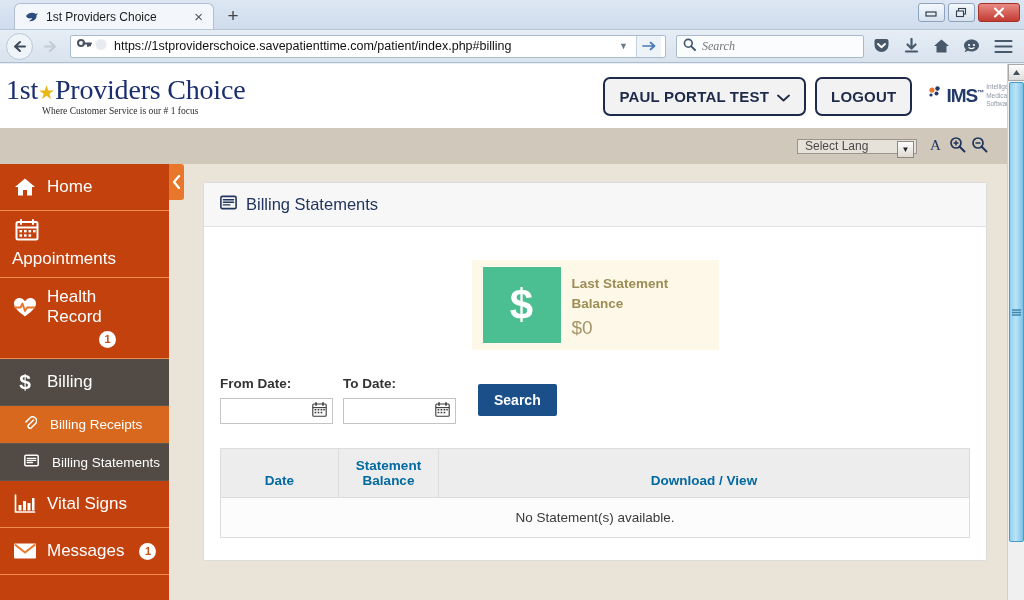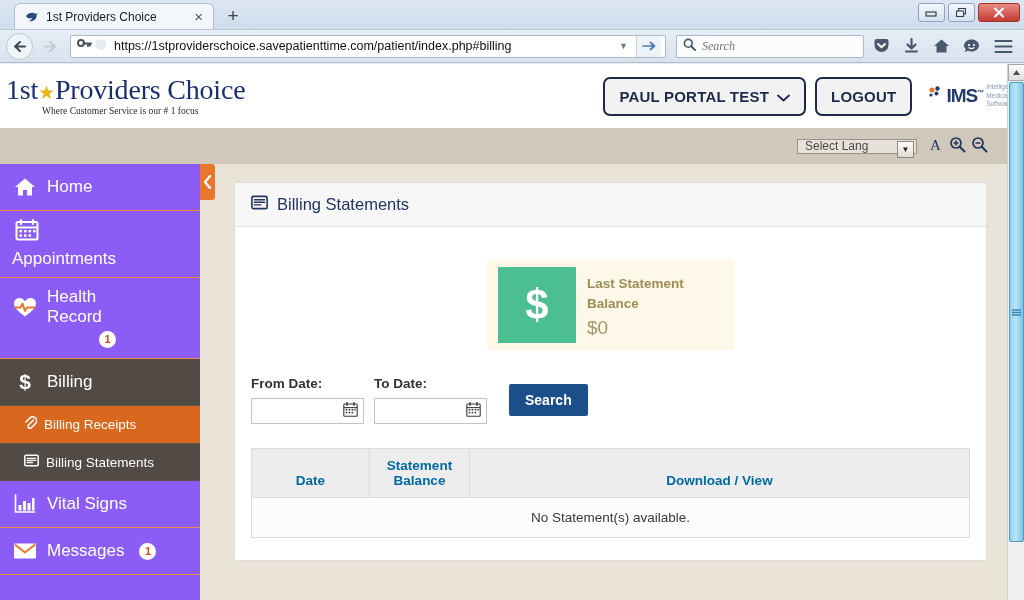--- a/index.html
+++ b/index.html
@@ -194,39 +194,39 @@
     border: 1px solid #8d8880;
     display: flex; align-items: center; justify-content: center;
     font-size: 8px; color: #222;
   }
   .lang-icons { display: flex; align-items: center; gap: 5px; color: #1b2e6e; }
 
   .body-wrap { display: flex; height: 436px; }
 
   
   .sidebar {
-    width: 200px;
-    background: #8b5cf6;
+    width: 169px;
+    background: #c2410c;
     flex-shrink: 0;
     position: relative;
     color: #fff;
   }
   .side-item {
     display: flex; align-items: center;
     gap: 10px;
     padding: 11px 8px 11px 12px;
     font-size: 17px;
     border-bottom: 1px solid #ef8c4c;
     line-height: 1.18;
     min-height: 47px;
   }
   .side-item .label { flex: 1; }
   .side-item.active { background: #514a45; border-bottom-color: #5d564f; }
   .side-sub {
-    display: flex; align-items: center; gap: 7px;
+    display: flex; align-items: center; gap: 13px;
     padding: 10px 6px 10px 24px;
     font-size: 13.5px;
     background: #514a45;
     border-bottom: 1px solid #5d564f;
     white-space: nowrap;
   }
   .side-sub.hover { background: #d9681f; }
   .badge {
     display: inline-flex; align-items: center; justify-content: center;
     width: 17px; height: 17px;

